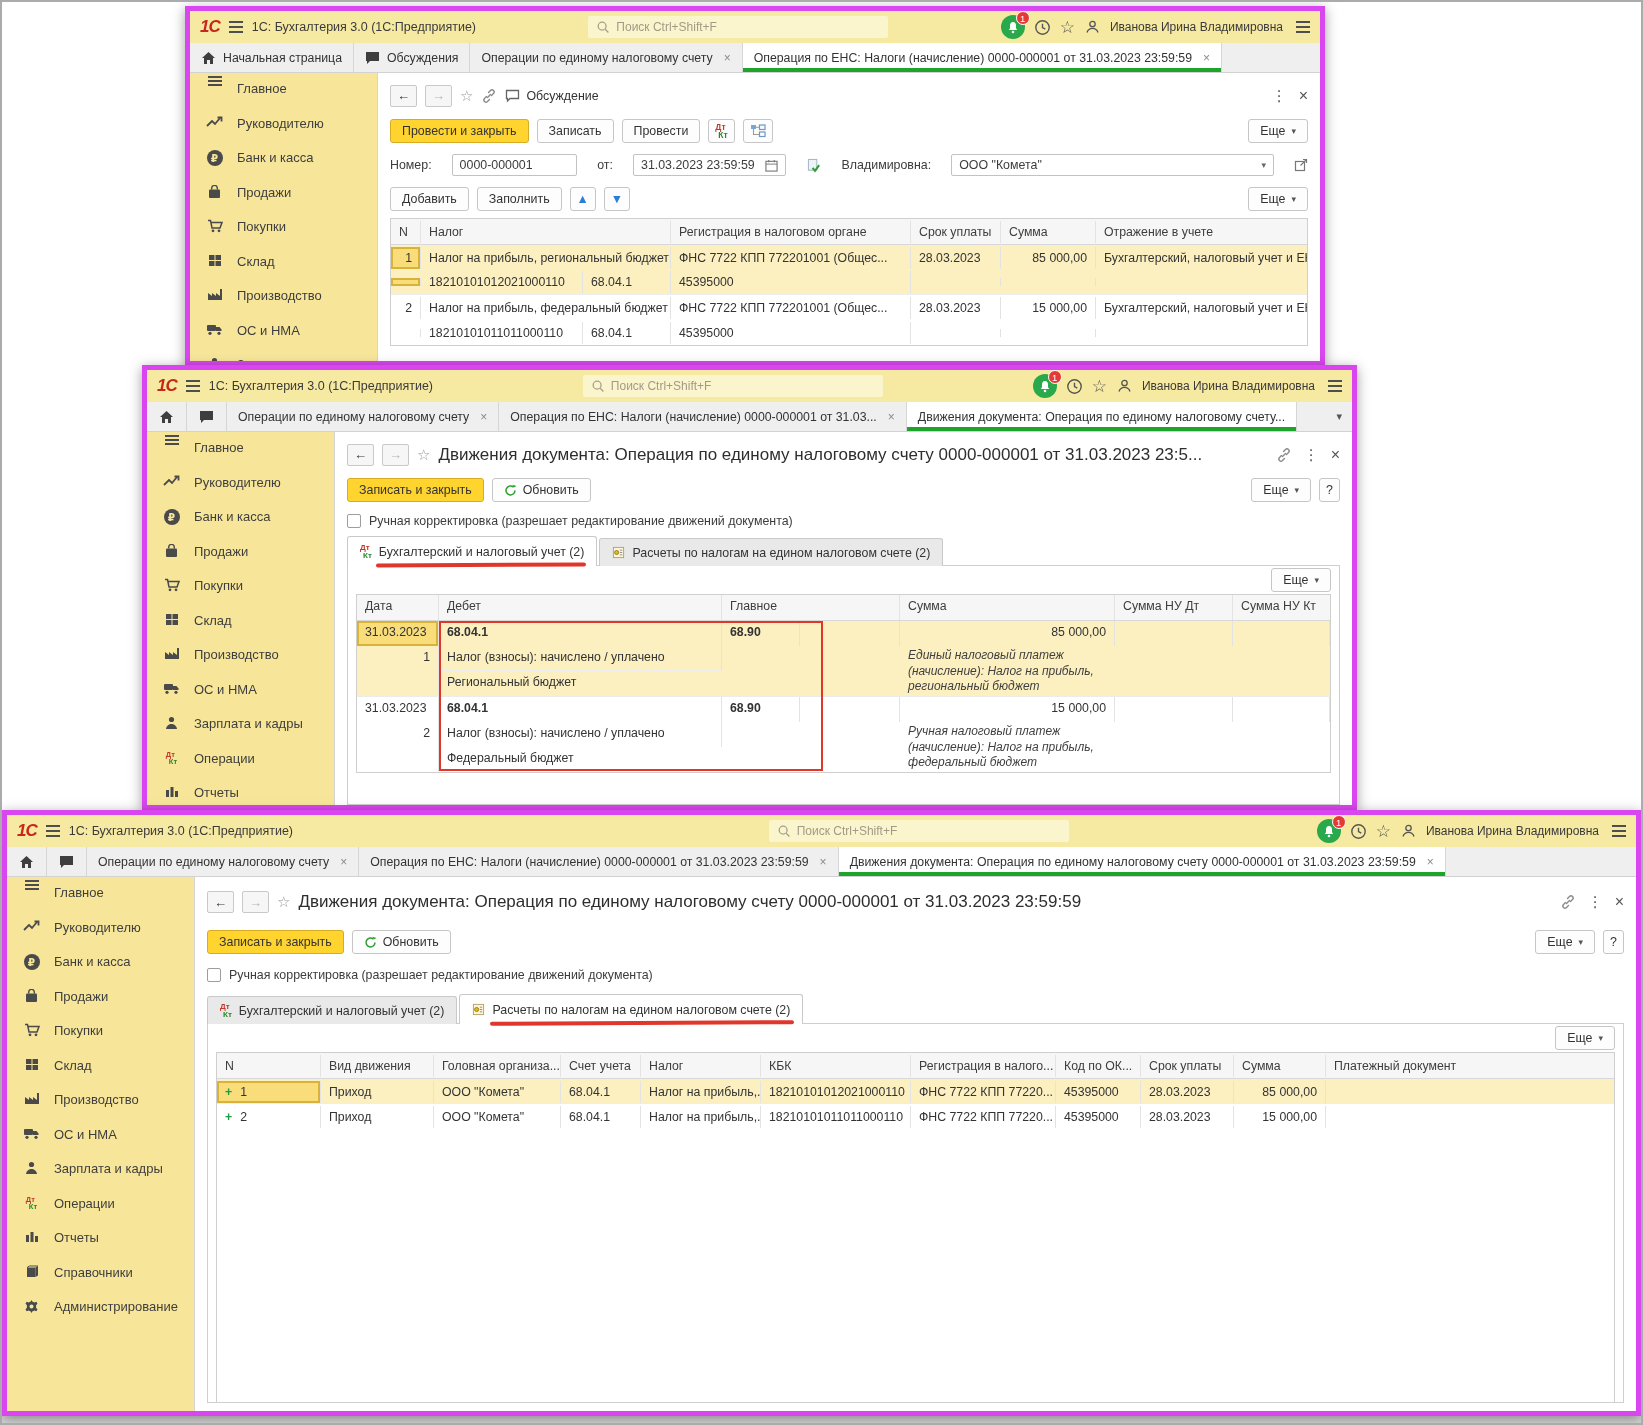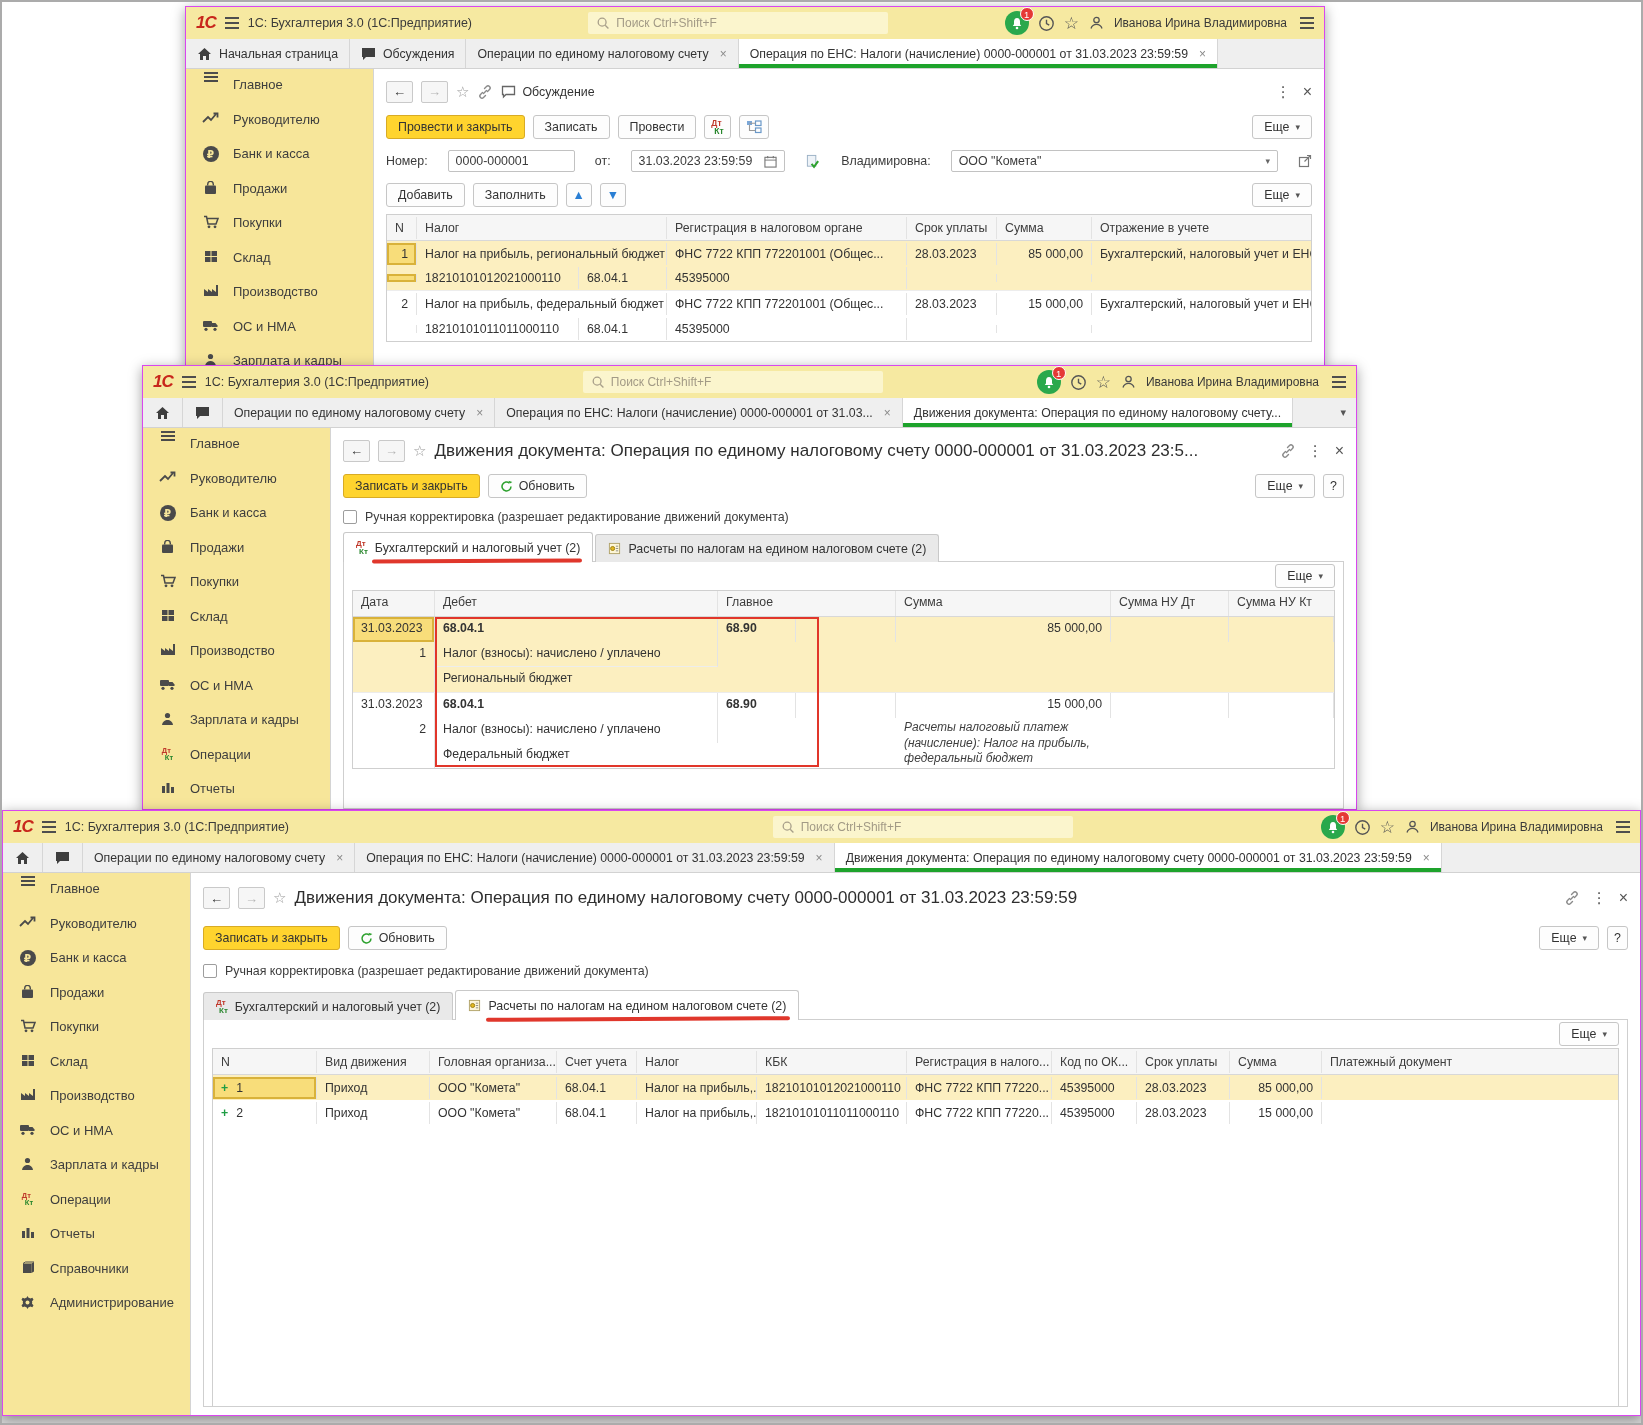--- a/index.html
+++ b/index.html
@@ -1,19 +1,19 @@
 <!DOCTYPE html>
 <html><head>
 <meta charset="utf-8">
 <style>
   *{box-sizing:border-box;margin:0;padding:0}
   html,body{width:1643px;height:1425px}
   body{position:relative;background:#fff;font-family:"Liberation Sans","DejaVu Sans",sans-serif;color:#333;overflow:hidden;border:2px solid #ababab}
   .bottombar{position:absolute;left:0;top:1413px;width:100%;height:10px;background:#d8d8d8}
-  .window{position:absolute;background:#fff;border:1px solid #d946ef;box-shadow:0 3px 12px rgba(0,0,0,.38);display:flex;flex-direction:column;overflow:hidden}
+  .window{position:absolute;background:#fff;border:5px solid #d946ef;box-shadow:0 3px 12px rgba(0,0,0,.38);display:flex;flex-direction:column;overflow:hidden}
   #w1{left:183px;top:4px;width:1140px;height:360px;z-index:1}
   #w2{left:140px;top:363px;width:1215px;height:445px;z-index:2}
   #w3{left:0px;top:808px;width:1639px;height:606px;z-index:3}
   
   .tb{height:32px;background:#f6e9a1;display:flex;align-items:center;gap:9px;padding:0 10px;flex:none}
   .logo{color:#c8271c;font-weight:bold;font-size:17px;font-style:italic;letter-spacing:-1px}
   .bars{width:14px;height:2px;background:#4e4e4e;box-shadow:0 5px 0 #4e4e4e,0 10px 0 #4e4e4e;margin-top:-10px}
   .apptitle{font-size:12.5px;color:#3a3a3a;white-space:nowrap}
   .tb .spacer{flex:1}
   .search{width:300px;height:22px;background:#fbf5cd;border-radius:2px;display:flex;align-items:center;gap:6px;padding:0 8px;color:#a29a86;font-size:12px}
@@ -624,34 +624,35 @@
           <div class="g2 sel" style="border-bottom:1px solid #ececec">
             <span class="c curcell" style="grid-row:1">31.03.2023</span>
             <span class="c" style="grid-row:1;font-weight:bold">68.04.1</span>
             <span class="c" style="grid-row:1;font-weight:bold">68.90</span>
             <span class="c" style="grid-row:1"></span>
             <span class="c num" style="grid-row:1">85 000,00</span>
             <span class="c" style="grid-row:1"></span>
             <span class="c" style="grid-row:1"></span>
             <span class="c num" style="grid-row:2;grid-column:1">1</span>
             <span class="c hr-light" style="grid-row:2;grid-column:2">Налог (взносы): начислено / уплачено</span>
+            <span class="c ital" style="grid-row:2/span 2;grid-column:5;border-right:none">Единый налоговый платеж (начисление): Налог на прибыль, региональный бюджет</span>
             <span class="c" style="grid-row:3;grid-column:1"></span>
             <span class="c" style="grid-row:3;grid-column:2">Региональный бюджет</span>
           </div>
           <div class="g2">
             <span class="c" style="grid-row:1">31.03.2023</span>
             <span class="c" style="grid-row:1;font-weight:bold">68.04.1</span>
             <span class="c" style="grid-row:1;font-weight:bold">68.90</span>
             <span class="c" style="grid-row:1"></span>
             <span class="c num" style="grid-row:1">15 000,00</span>
             <span class="c" style="grid-row:1"></span>
             <span class="c" style="grid-row:1"></span>
             <span class="c num" style="grid-row:2;grid-column:1">2</span>
             <span class="c" style="grid-row:2;grid-column:2">Налог (взносы): начислено / уплачено</span>
-            <span class="c ital" style="grid-row:2/span 2;grid-column:5;border-right:none">Расчеты налоговый платеж (начисление): Налог на прибыль, федеральный бюджет</span>
+            <span class="c ital" style="grid-row:2/span 2;grid-column:5;border-right:none">Ручная налоговый платеж (начисление): Налог на прибыль, федеральный бюджет</span>
             <span class="c" style="grid-row:3;grid-column:1"></span>
             <span class="c" style="grid-row:3;grid-column:2">Федеральный бюджет</span>
           </div>
           <span class="redbox"></span>
         </div>
       </div>
     </div>
   </div>
 </div>
 

